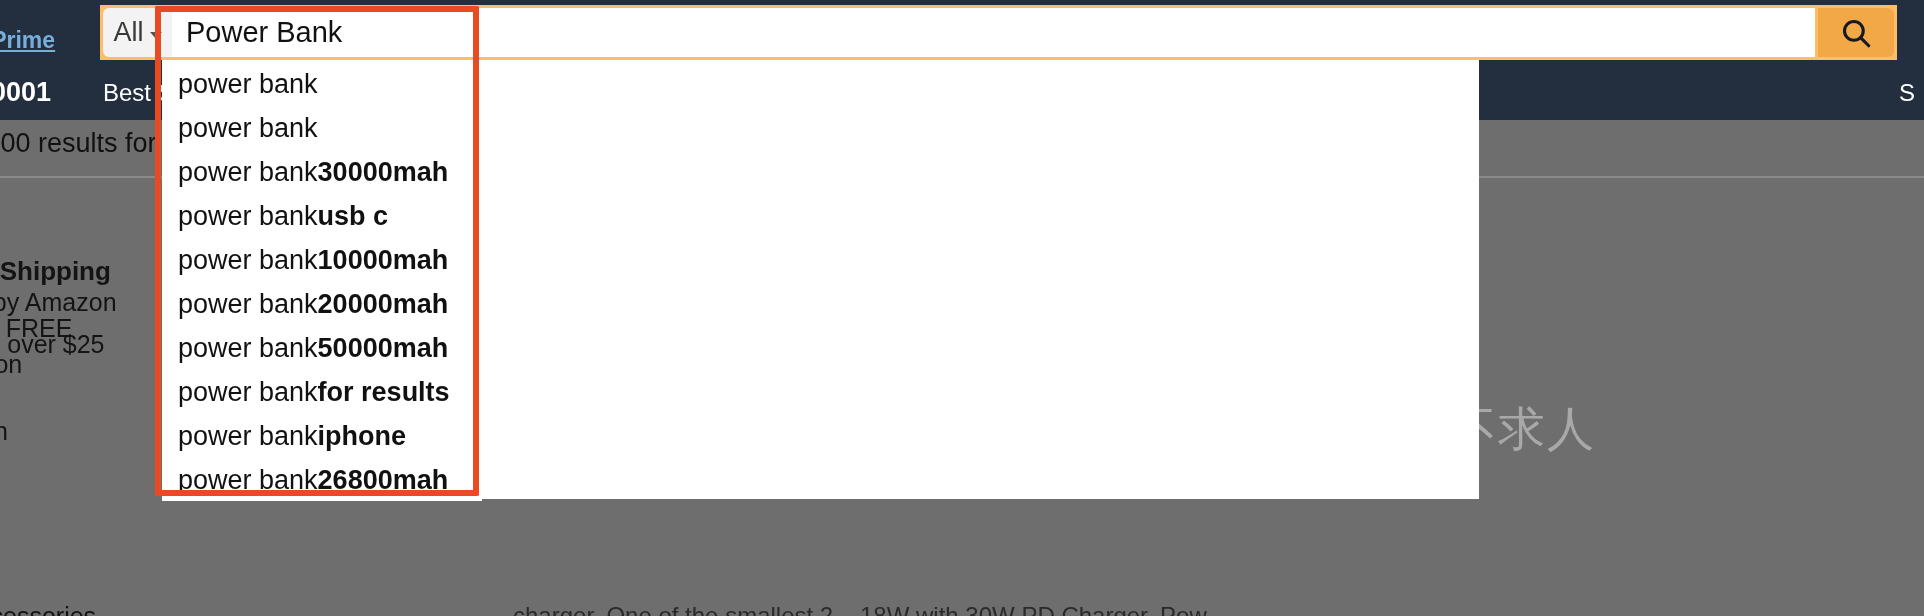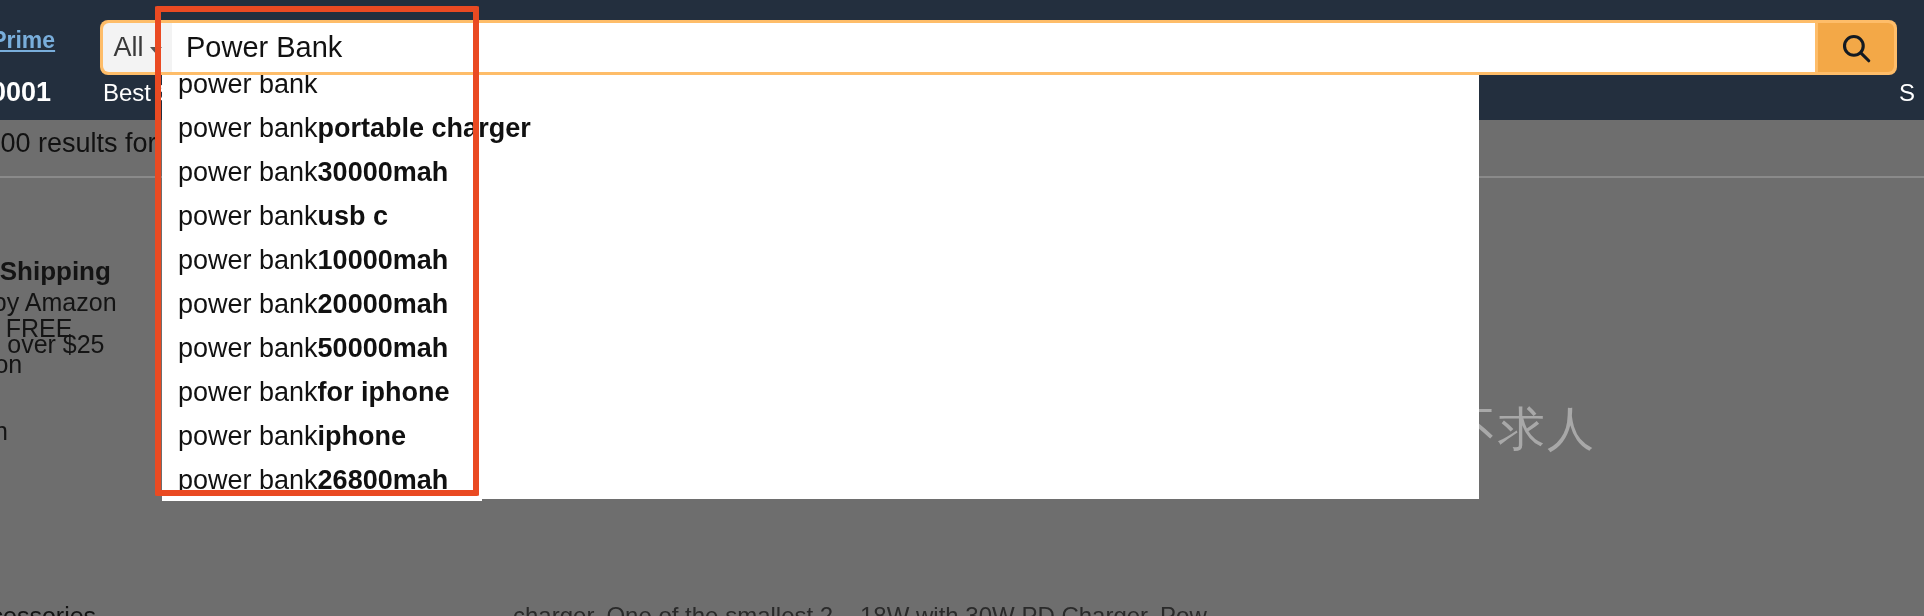--- a/index.html
+++ b/index.html
@@ -111,25 +111,25 @@
     top: 602px;
     color: #2a2a2a;
     font-size: 24px;
     white-space: nowrap;
     z-index: 1;
   }
 
   
   .searchbar {
     position: absolute;
-    left: 100px; top: 20px;
+    left: 100px; top: 5px;
     width: 1797px;
     height: 55px;
     background: #FEBD69;
-    border-radius: 8px;
+    border-radius: 0;
     z-index: 6;
   }
   .search-cat {
     position: absolute;
     left: 3px; top: 3px;
     width: 69px;
     height: 49px;
     background: #F3F3F3;
     border-radius: 6px 0 0 6px;
     display: flex;
@@ -319,21 +319,20 @@
   </div>
 
   <div class="suggest-panel">
     <div class="suggest-list">
       <div class="suggest-item">
         <span>power bank</span>
           <b></b>
       </div>
       <div class="suggest-item">
         <span>power bank </span>
-          <b>portable charger</b>
       </div>
       <div class="suggest-item">
         <span>power bank </span>
           <b>30000mah</b>
       </div>
       <div class="suggest-item">
         <span>power bank </span>
           <b>usb c</b>
       </div>
       <div class="suggest-item">
@@ -343,21 +342,21 @@
       <div class="suggest-item">
         <span>power bank </span>
           <b>20000mah</b>
       </div>
       <div class="suggest-item">
         <span>power bank </span>
           <b>50000mah</b>
       </div>
       <div class="suggest-item">
         <span>power bank </span>
-          <b>for iphone</b>
+          <b>for results</b>
       </div>
       <div class="suggest-item">
         <span>power bank </span>
           <b>iphone</b>
       </div>
       <div class="suggest-item">
         <span>power bank </span>
           <b>26800mah</b>
       </div>
     </div>

